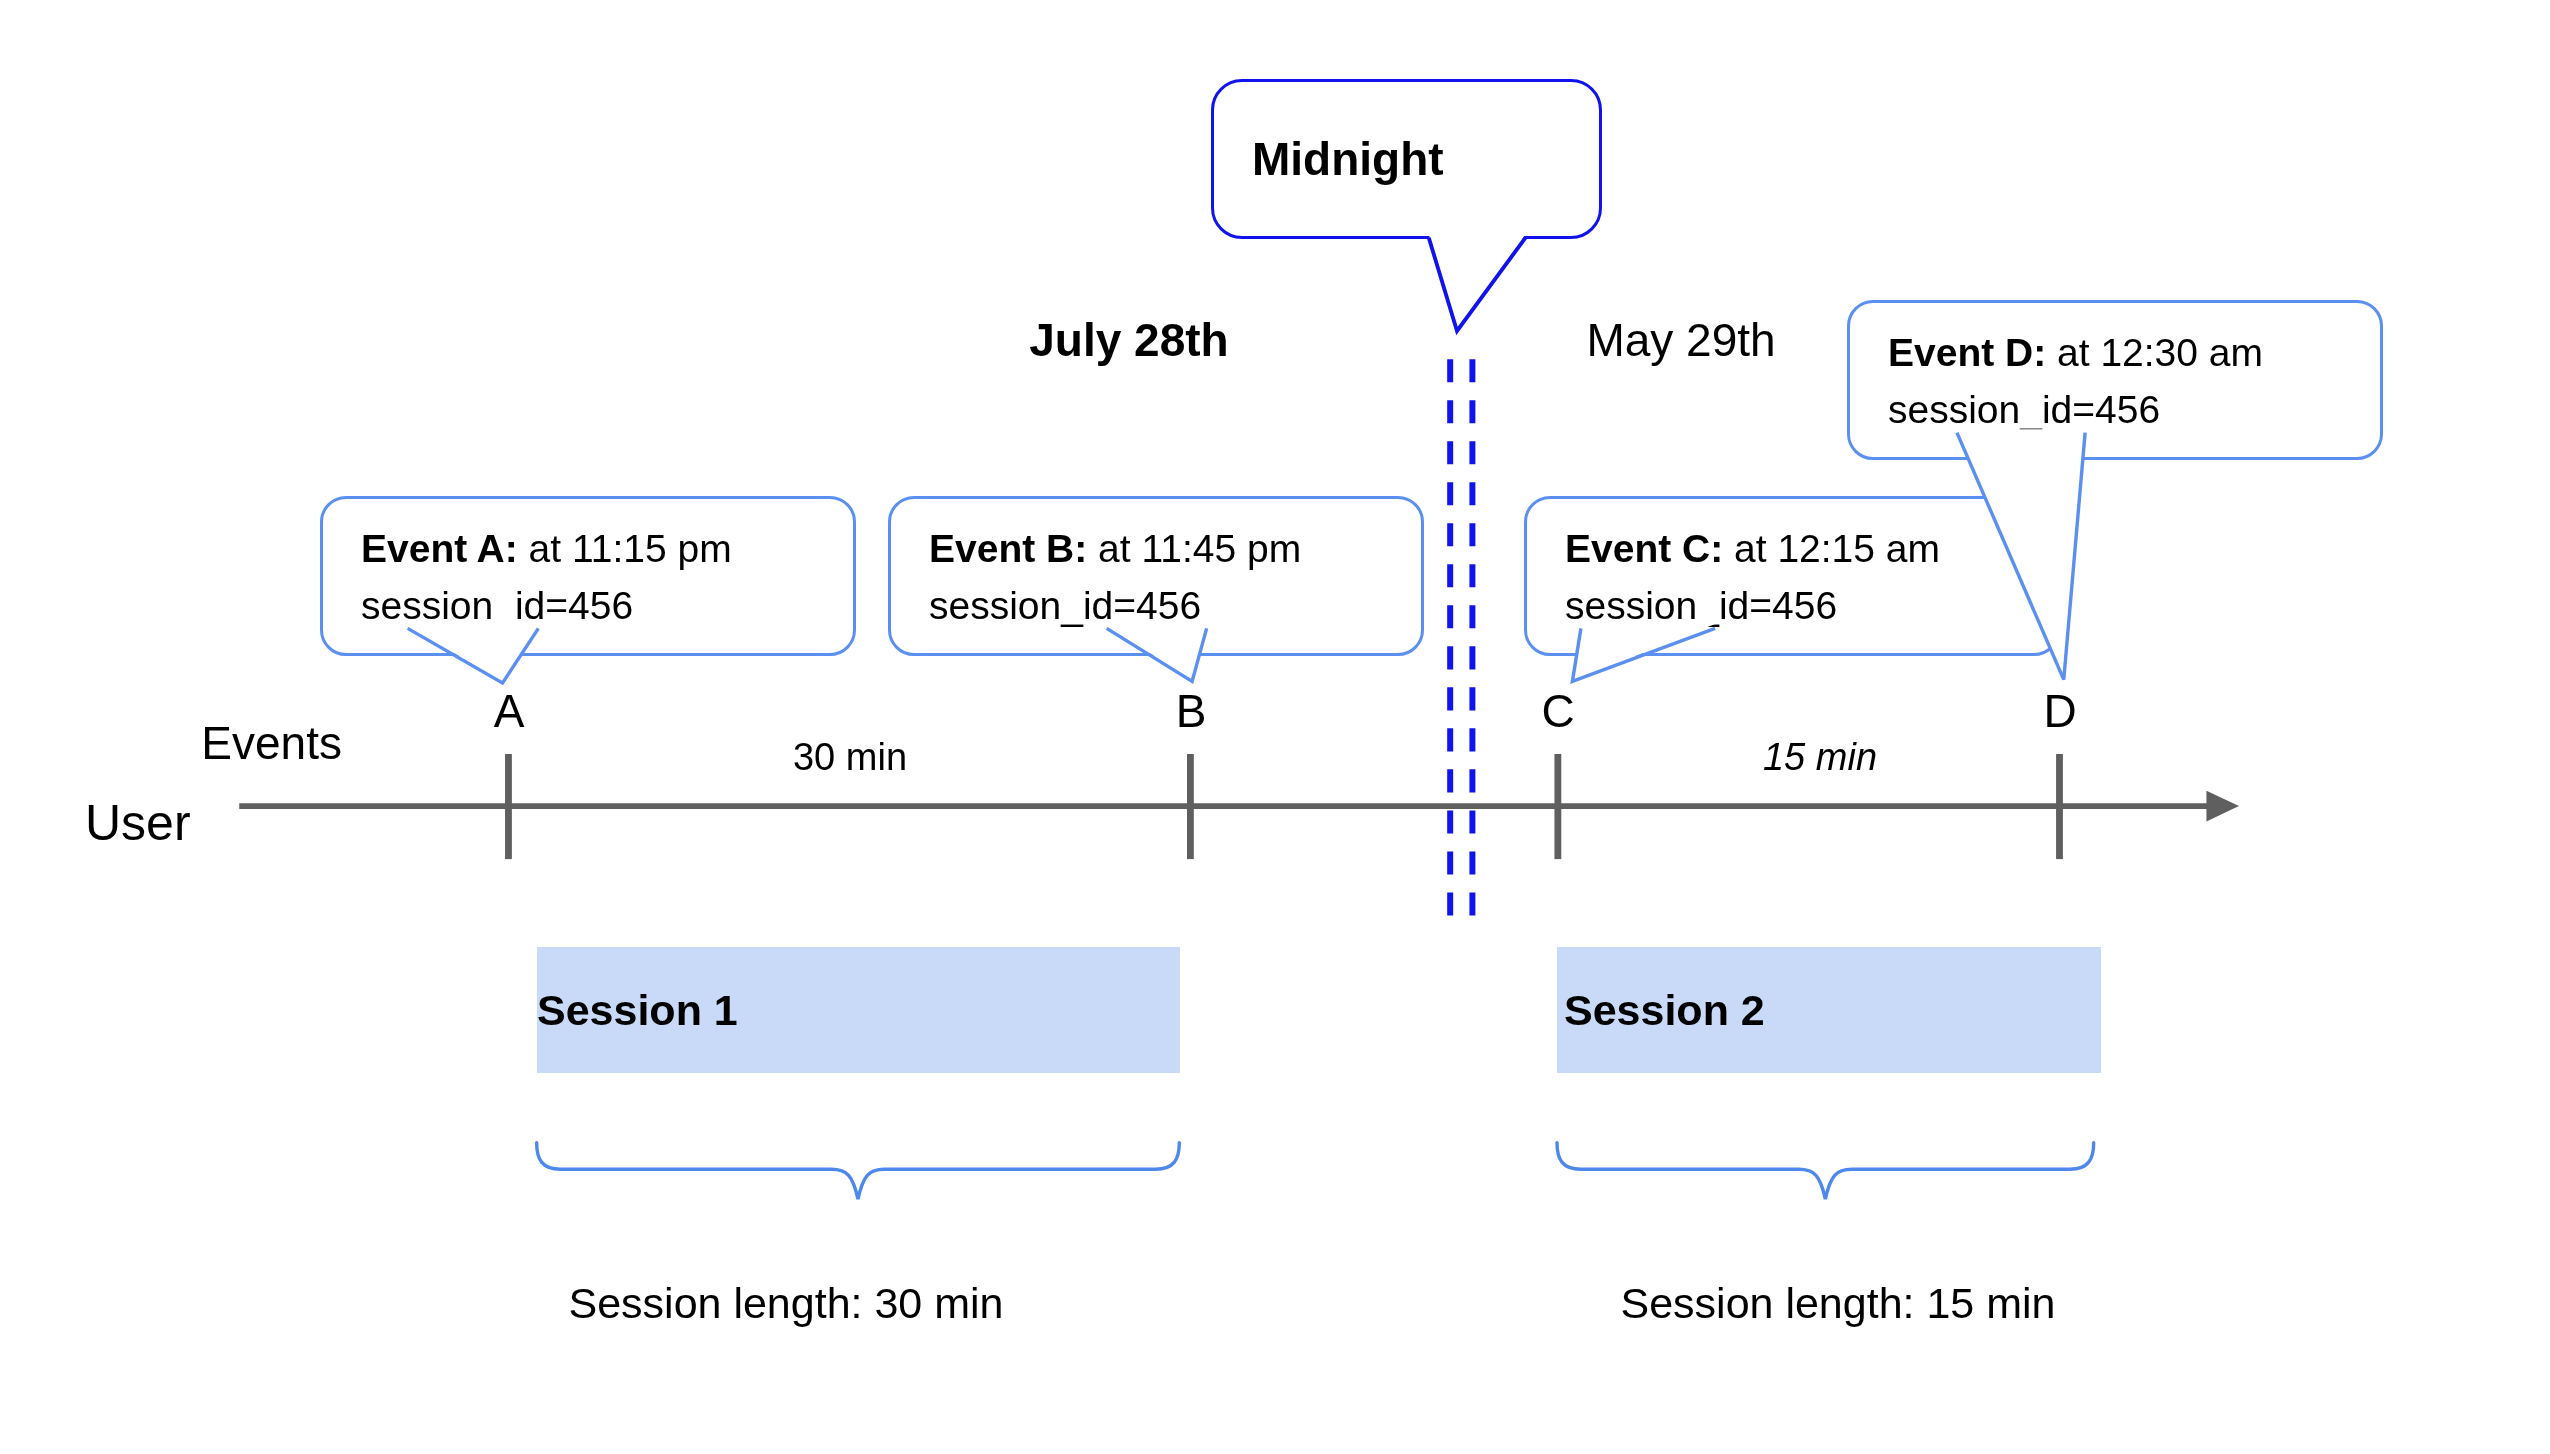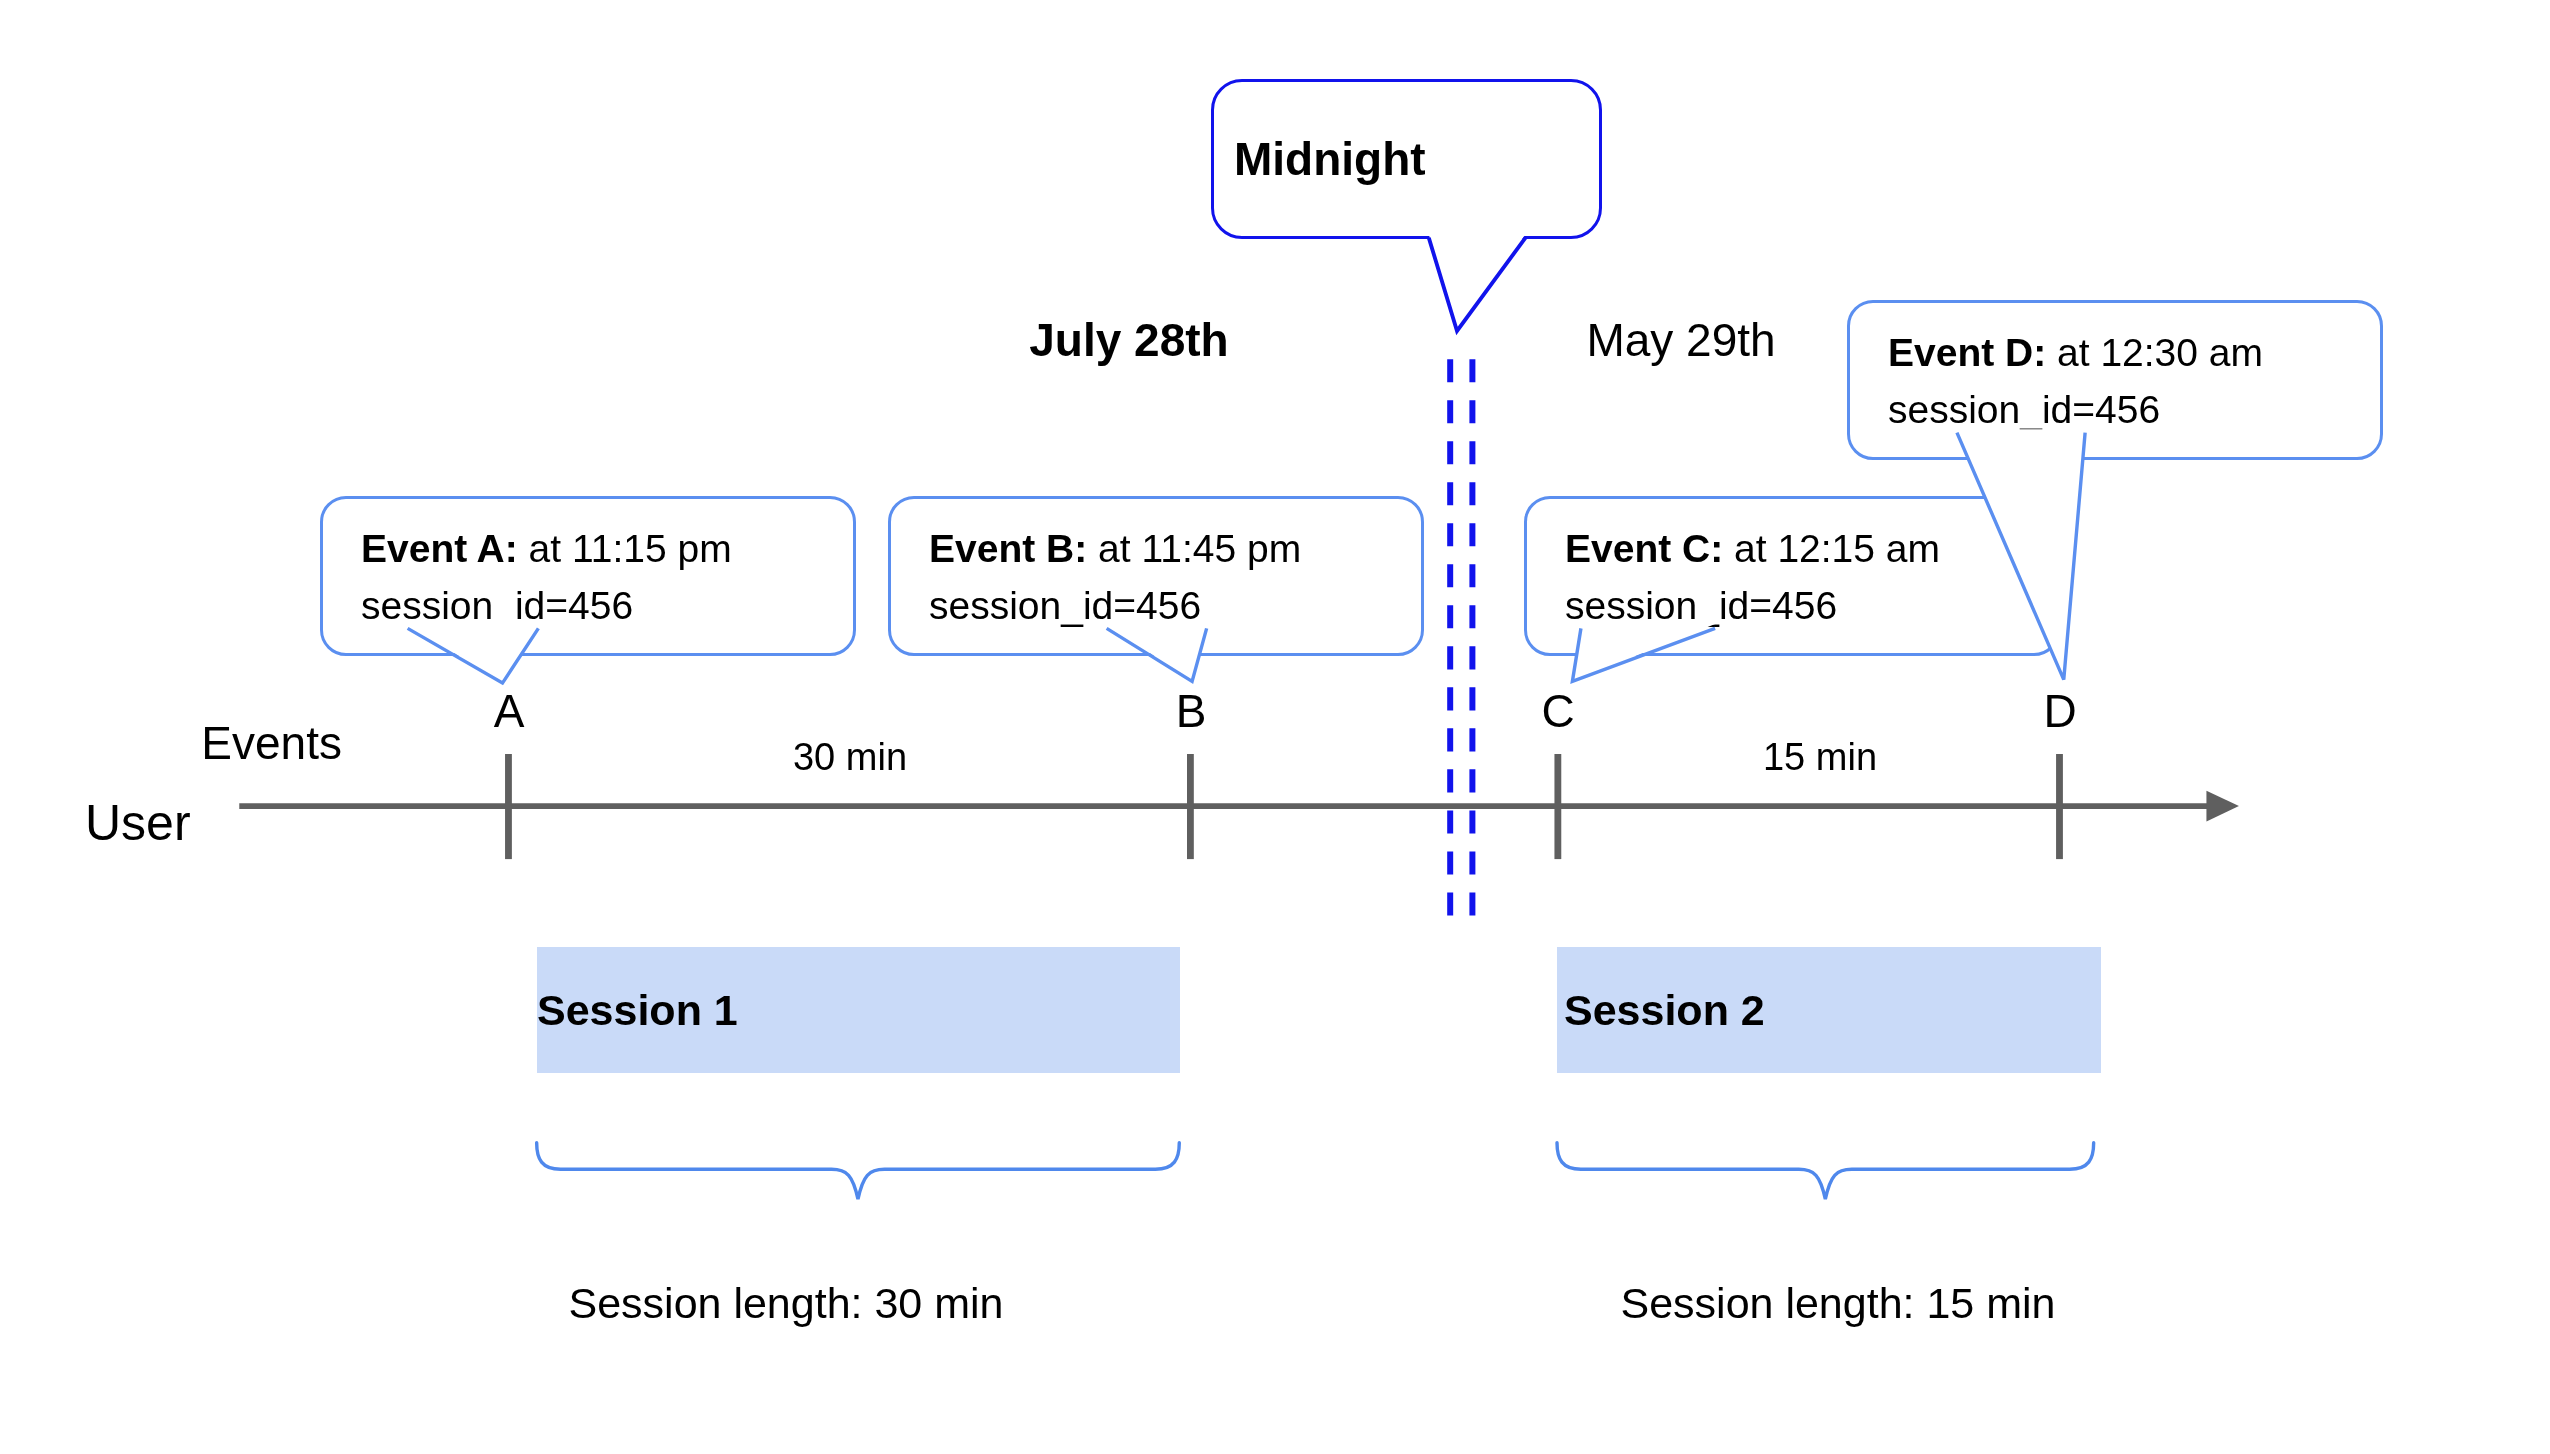--- a/index.html
+++ b/index.html
@@ -29,21 +29,21 @@
   }
   .bubble b{font-weight:bold;}
   .bubble-midnight{
     position:absolute;
     left:1211px;top:79px;width:391px;height:160px;
     background:#ffffff;
     border:3.8px solid var(--accent-dark-blue);
     border-radius:31px;
     box-sizing:border-box;
     display:flex;align-items:center;
-    padding-left:20px;
+    padding-left:38px;
     font-size:46px;font-weight:bold;
     z-index:1;
   }
   .pos-a{left:320px;top:469px;}
   .pos-b{left:888px;top:469px;}
   .pos-c{left:1524px;top:469px;}
   .pos-d{left:1847px;top:273px;}
 
   
   .lbl{position:absolute;white-space:nowrap;z-index:2;}
@@ -96,21 +96,21 @@
     <div>session_id=456</div>
   </div>
 
   <div class="lbl events-lbl" style="left:342px;top:683px;">Events</div>
   <div class="lbl tick-lbl" style="left:509px;top:683px;">A</div>
   <div class="lbl tick-lbl" style="left:1191px;top:683px;">B</div>
   <div class="lbl tick-lbl" style="left:1558px;top:683px;">C</div>
   <div class="lbl tick-lbl" style="left:2060px;top:683px;">D</div>
   <div class="lbl user-lbl" style="left:85px;top:793px;">User</div>
   <div class="lbl min-lbl" style="left:850px;top:734px;">30 min</div>
-  <div class="lbl min-lbl" style="left:1820px;top:734px;">15 min</div>
+  <div class="lbl min-lbl" style="left:1820px;top:734px;font-style:italic;">15 min</div>
 
   <div class="session-box session-1">
     <span>Session 1</span>
   </div>
   <div class="session-box session-2">
     <span>Session 2</span>
   </div>
 
   <div class="lbl sesslen-lbl" style="left:786px;top:1277px;">Session length: 30 min</div>
   <div class="lbl sesslen-lbl" style="left:1838px;top:1277px;">Session length: 15 min</div>

